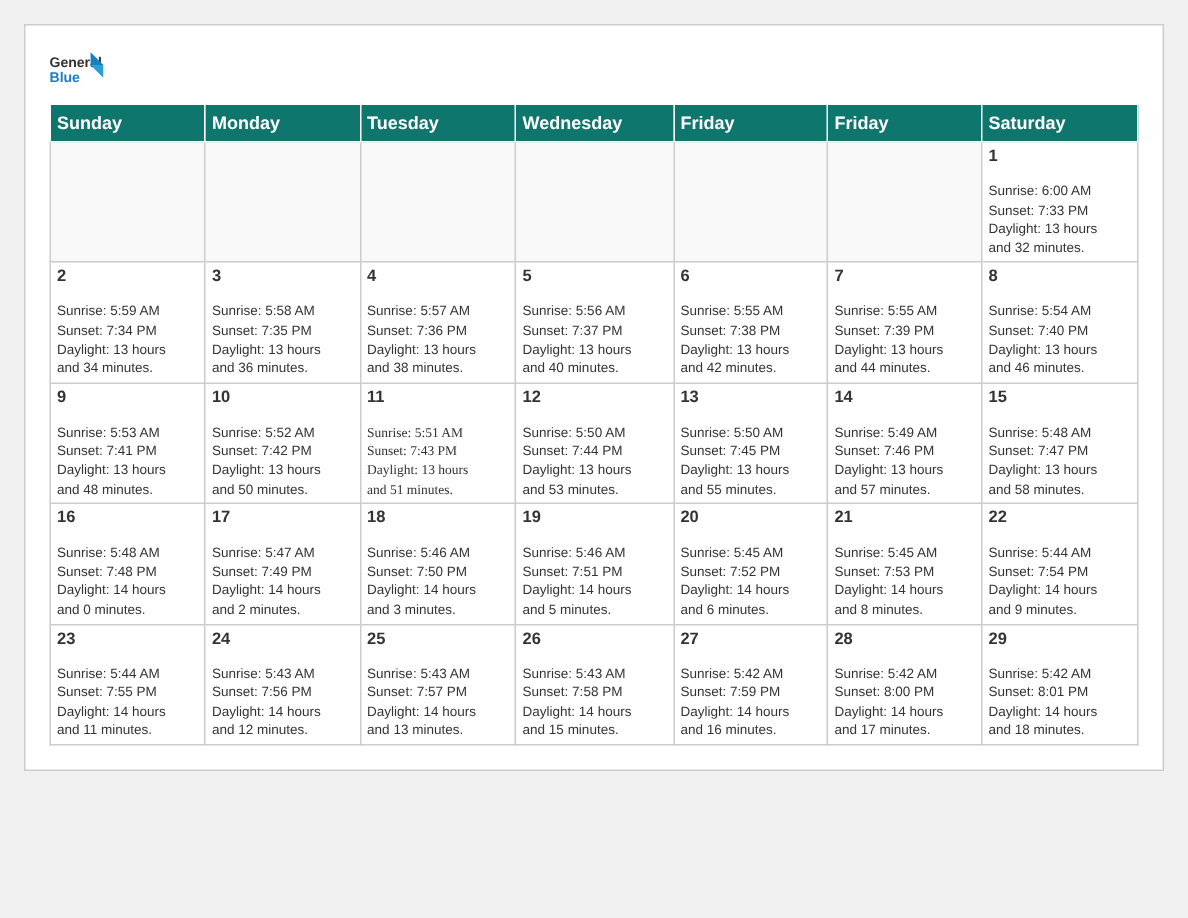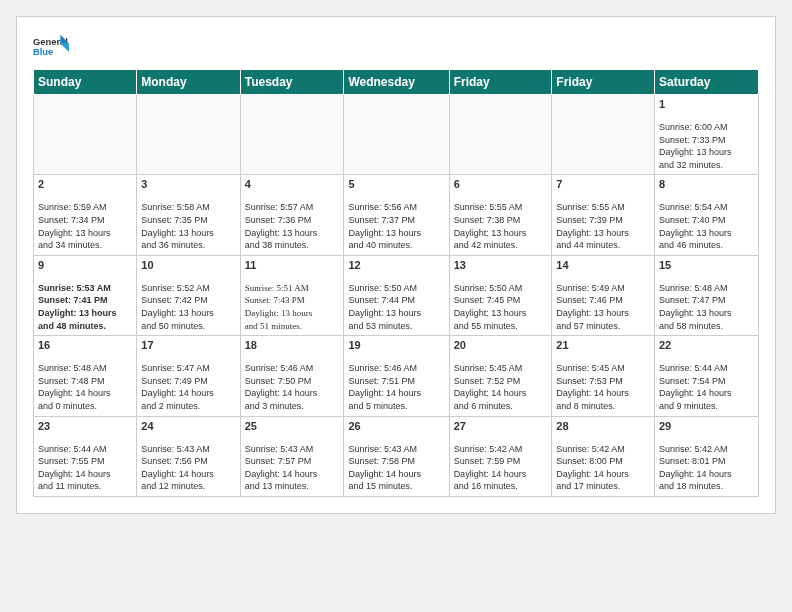--- a/index.html
+++ b/index.html
@@ -179,21 +179,21 @@
             <span class="day-number">8</span>
             <div class="cell-info" style="white-space: pre-line;">Sunrise: 5:54 AM
 Sunset: 7:40 PM
 Daylight: 13 hours
 and 46 minutes.</div>
           </td>
         </tr>
         <tr>
           <td>
             <span class="day-number">9</span>
-            <div class="cell-info" style="white-space: pre-line; font-weight: bold;">Sunrise: 5:53 AM
+            <div class="cell-info" style="white-space: pre-line;">Sunrise: 5:53 AM
 Sunset: 7:41 PM
 Daylight: 13 hours
 and 48 minutes.</div>
           </td>
           <td>
             <span class="day-number">10</span>
             <div class="cell-info" style="white-space: pre-line;">Sunrise: 5:52 AM
 Sunset: 7:42 PM
 Daylight: 13 hours
 and 50 minutes.</div>

